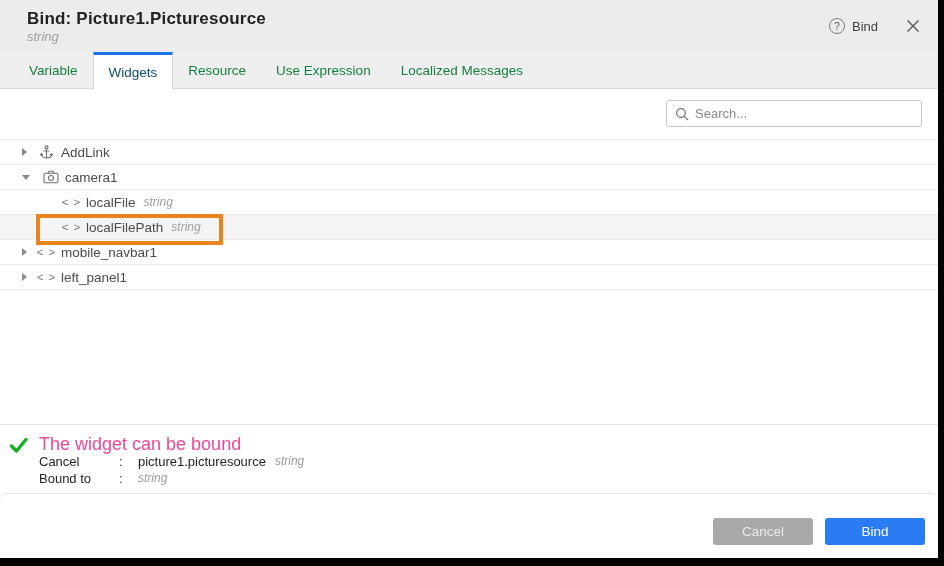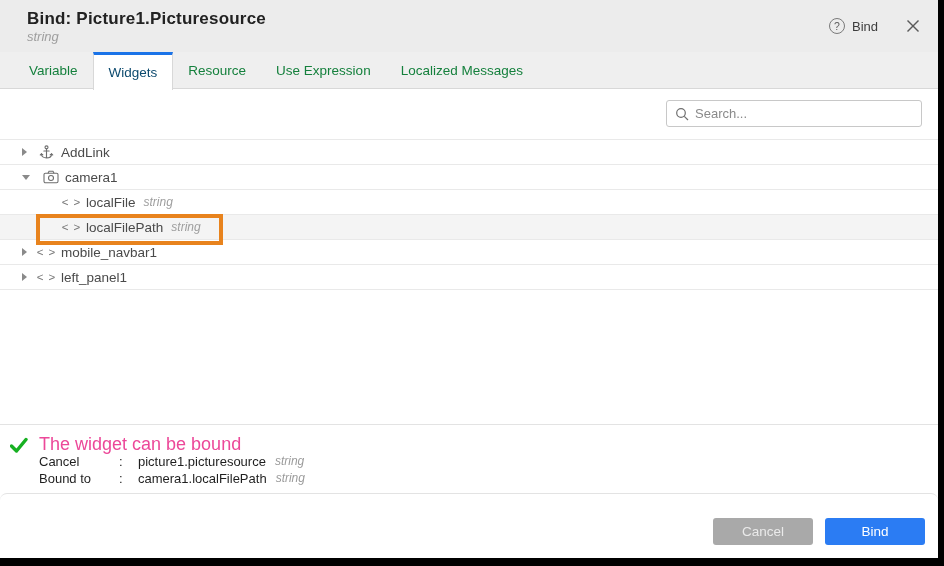--- a/index.html
+++ b/index.html
@@ -202,21 +202,20 @@
         <div class="info-message">The widget can be bound</div>
         <div class="info-row">
           <span class="ilabel">Cancel</span>
           <span class="icolon">:</span>
           <span class="ivalue">picture1.picturesource</span>
           <span class="itype">string</span>
         </div>
         <div class="info-row">
           <span class="ilabel">Bound to</span>
           <span class="icolon">:</span>
-          <span class="ivalue">camera1.localFilePath</span>
           <span class="itype">string</span>
         </div>
       </div>
     </div>
 
     <div class="footer">
       <div class="footer-buttons">
         <button class="btn btn-cancel">Cancel</button>
         <button class="btn btn-bind">Bind</button>
       </div>

